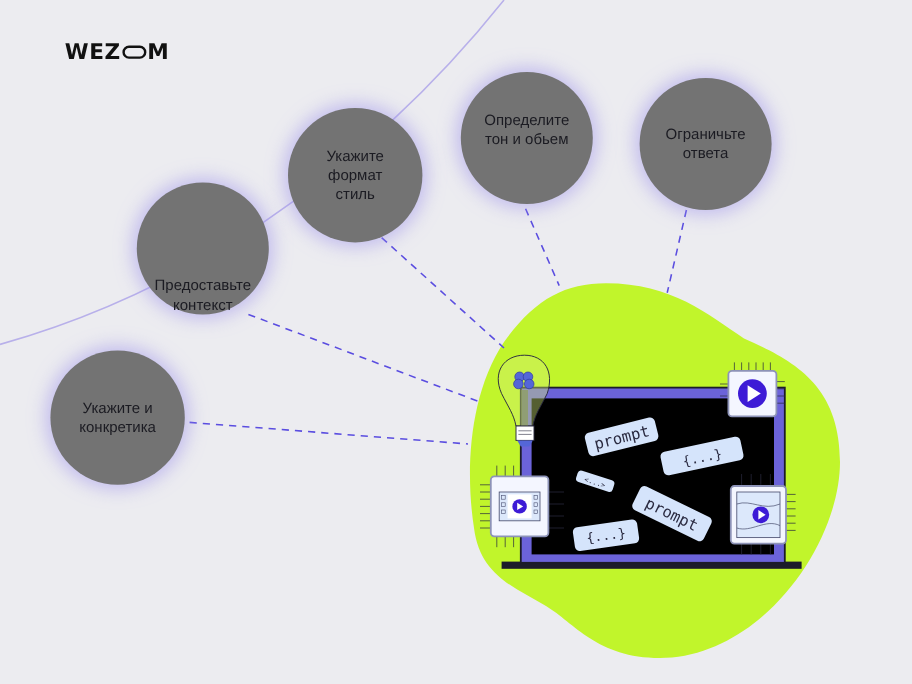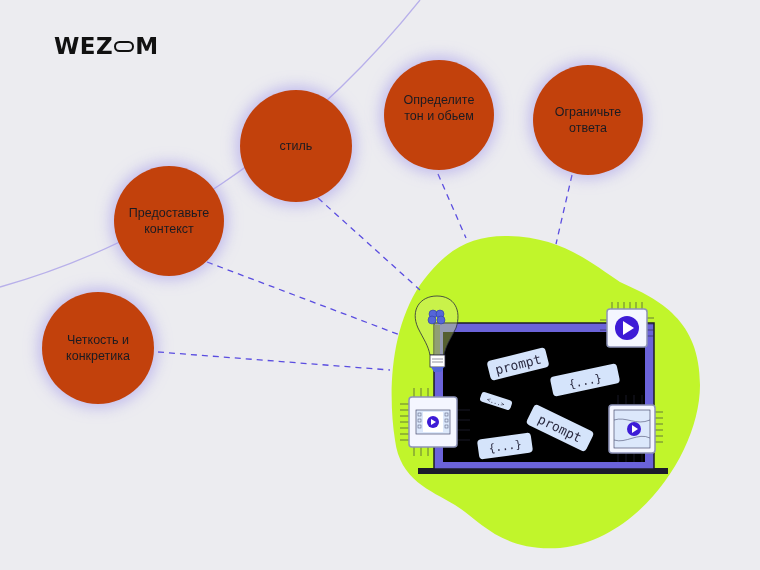--- a/index.html
+++ b/index.html
@@ -5,32 +5,32 @@
     html, body { margin: 0; padding: 0; }
     body {
       width: 760px; height: 570px; overflow: hidden;
       background: #ececf0;
       font-family: "Liberation Sans", sans-serif;
       position: relative;
     }
     .logo {
       position: absolute; left: 54px; top: 33px;
       font-family: "DejaVu Sans", sans-serif;
-      font-weight: bold; font-size: 23px; letter-spacing: 0.5px;
+      font-weight: bold; font-size: 18px; letter-spacing: 0.5px;
       color: #111; display: flex; align-items: center;
     }
     .logo .ring {
       display: inline-block; width: 20px; height: 11px;
       border: 2.4px solid #111; border-radius: 8px; margin: 0 1px;
       box-sizing: border-box;
     }
     svg.bg { position: absolute; left: 0; top: 0; }
     .bubble {
       position: absolute; border-radius: 50%;
-      background: #c2410c;
+      background: #737373;
       box-shadow: 0 0 14px 4px rgba(160,150,235,0.55);
       display: flex; align-items: center; justify-content: center;
       text-align: center; font-size: 12.5px; line-height: 16px; color: #1b1b22;
     }
     .bubble span { display: block; padding: 0 6px; }
   </style>
 </head>
 <body>
 
 <div class="logo">
@@ -175,32 +175,33 @@
         <rect x="445" y="425" width="3" height="3"></rect>
     </g>
     <rect x="423" y="412" width="20" height="20" fill="#fff"></rect>
     <circle cx="433" cy="422" r="6" fill="#3d1bd6"></circle>
     <path d="M431 419 L 436 422 L 431 425 Z" fill="#fff"></path>
   </g>
 </svg>
 
 <div class="bubble" style="left:42px; top:292px; width:112px; height:112px;">
   <span>
-      <span>Четкость и</span>
+      <span>Укажите и</span>
       <span>конкретика</span>
     </span>
 </div>
-<div class="bubble" style="left:114px; top:166px; width:110px; height:110px;">
+<div class="bubble" style="left:114px; top:152px; width:110px; height:110px;align-items:flex-end;">
   <span>
       <span>Предоставьте</span>
       <span>контекст</span>
     </span>
 </div>
 <div class="bubble" style="left:240px; top:90px; width:112px; height:112px;">
   <span>
+      <span>Укажите формат</span>
       <span>стиль</span>
     </span>
 </div>
 <div class="bubble" style="left:384px; top:60px; width:110px; height:110px;">
   <span style="margin-top:-14px">
       <span>Определите</span>
       <span>тон и обьем</span>
     </span>
 </div>
 <div class="bubble" style="left:533px; top:65px; width:110px; height:110px;">

